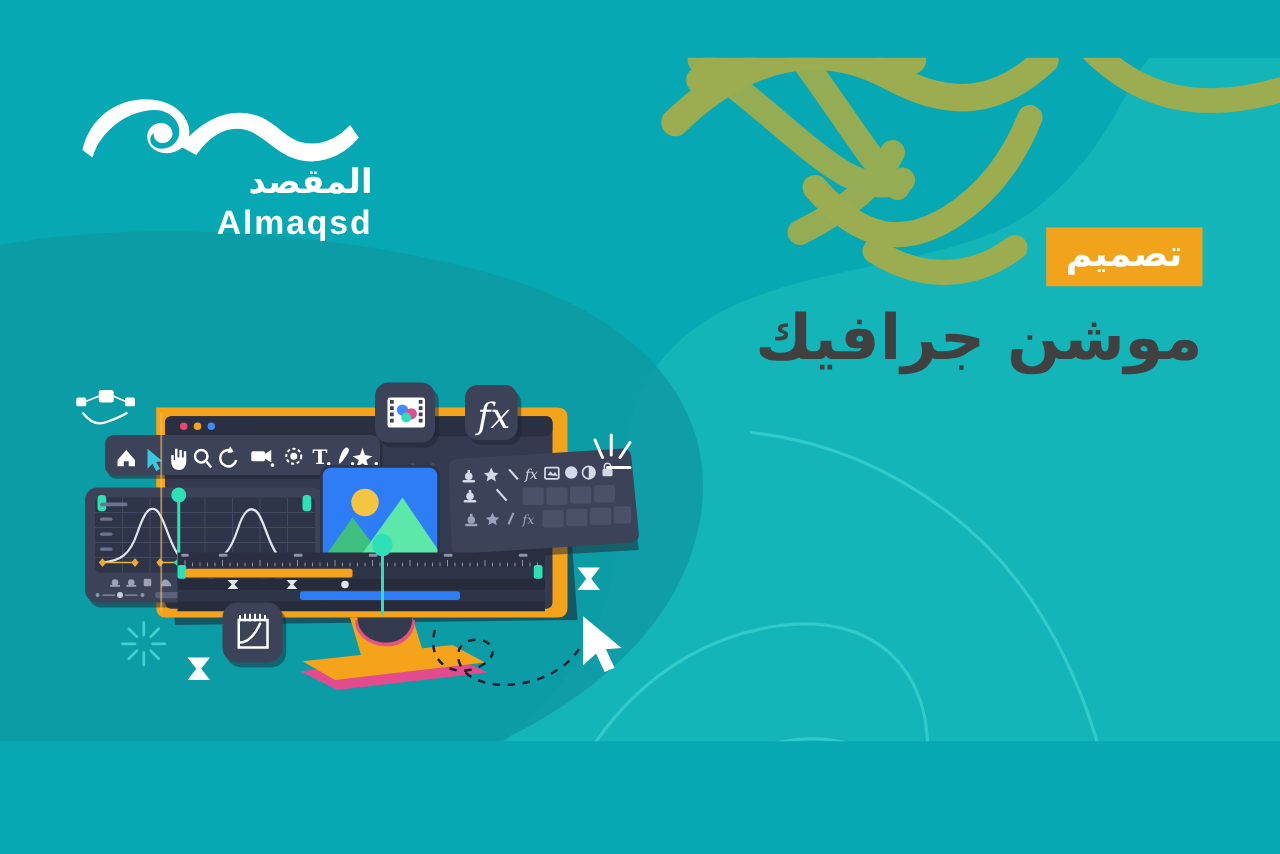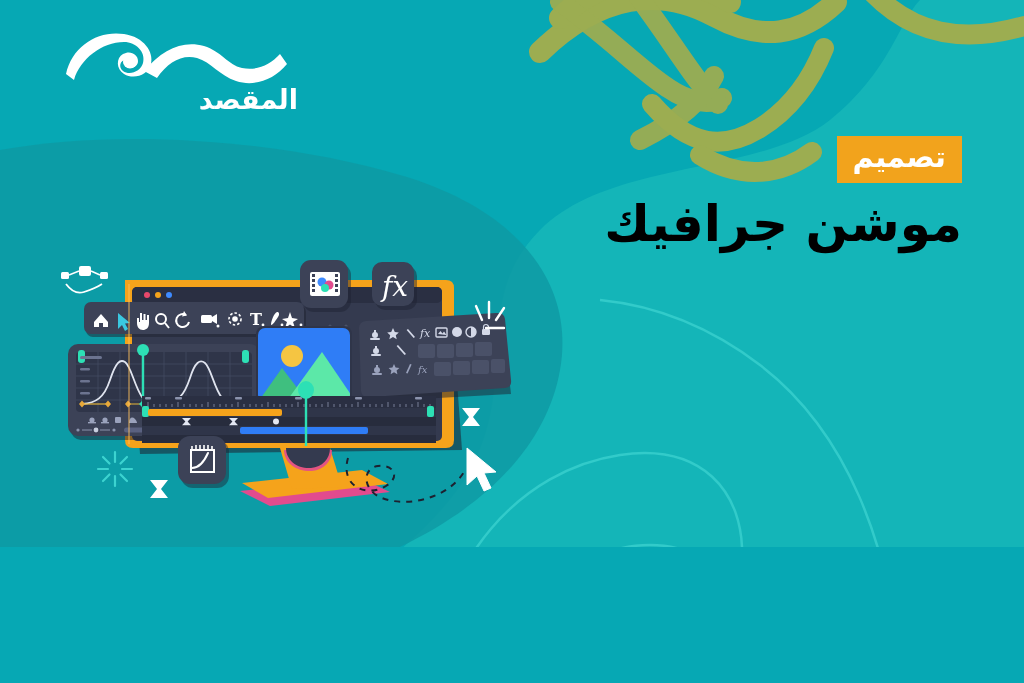--- a/index.html
+++ b/index.html
@@ -2,21 +2,21 @@
 <html><head>
 <meta charset="utf-8">
 <style>
   * { margin:0; padding:0; box-sizing:border-box; }
   html,body { width:1024px; height:683px; overflow:hidden; }
   body {
     font-family:"DejaVu Sans", sans-serif;
     background:#06A8B4;
     position:relative;
   }
-  #stage { position:absolute; inset:0; width:1024px; height:547px; overflow:hidden; }
+  #stage { position:absolute; inset:0; width:1024px; height:547px; overflow:hidden;margin-top:46px; }
   #bg { position:absolute; inset:0; }
 
   
   .logo-wrap {
     position:absolute; left:58px; top:24px; width:240px; height:120px;
   }
   .logo-mark { position:absolute; left:0; top:0; width:230px; height:66px; }
   .logo-ar {
     position:absolute; right:0; top:62px;
     font-family:"DejaVu Sans", sans-serif;
@@ -32,21 +32,21 @@
 
   
   .title-block { position:absolute; right:62px; top:136px; text-align:right; }
   .title-hl {
     display:inline-block; background:#F2A31C; color:#ffffff;
     font-size:29px; font-weight:bold; line-height:1.0;
     padding:7px 16px 11px 16px; direction:rtl;
     font-family:"DejaVu Sans", sans-serif;
   }
   .title-main {
-    margin-top:13px; color:#000000; font-size:50px; font-weight:bold;
+    margin-top:13px; color:#404040; font-size:50px; font-weight:bold;
     direction:rtl; line-height:1.12; white-space:nowrap;
     font-family:"DejaVu Sans", sans-serif;
   }
 
   
   #illo { position:absolute; left:30px; top:240px; width:530px; height:310px; }
 </style>
 </head>
 <body>
 
@@ -104,20 +104,21 @@
                C68,42 67,38 69,36
                C62,35 60,43 65,47 C72,52 83,47 85,39
                C88,28 78,18 66,18 C44,18 22,35 16,56 Z"></path>
       <path fill="#ffffff" d="M86,47 C104,26 124,16 146,22 C163,27 170,41 184,44
                C199,47 212,41 222,30 L229,40
                C216,56 196,63 178,57 C162,52 153,38 139,34
                C124,30 110,38 99,54 Z"></path>
       <ellipse cx="72" cy="38" rx="7" ry="6.5" fill="#ffffff"></ellipse>
     </svg>
     <div class="logo-ar">المقصد</div>
+    <div class="logo-en">Almaqsd</div>
   </div>
 
   <div class="title-block">
     <div class="title-hl">تصميم</div>
     <div class="title-main">موشن جرافيك</div>
   </div>
 
   <svg id="illo" viewBox="0 0 530 310">
 
     <defs>

